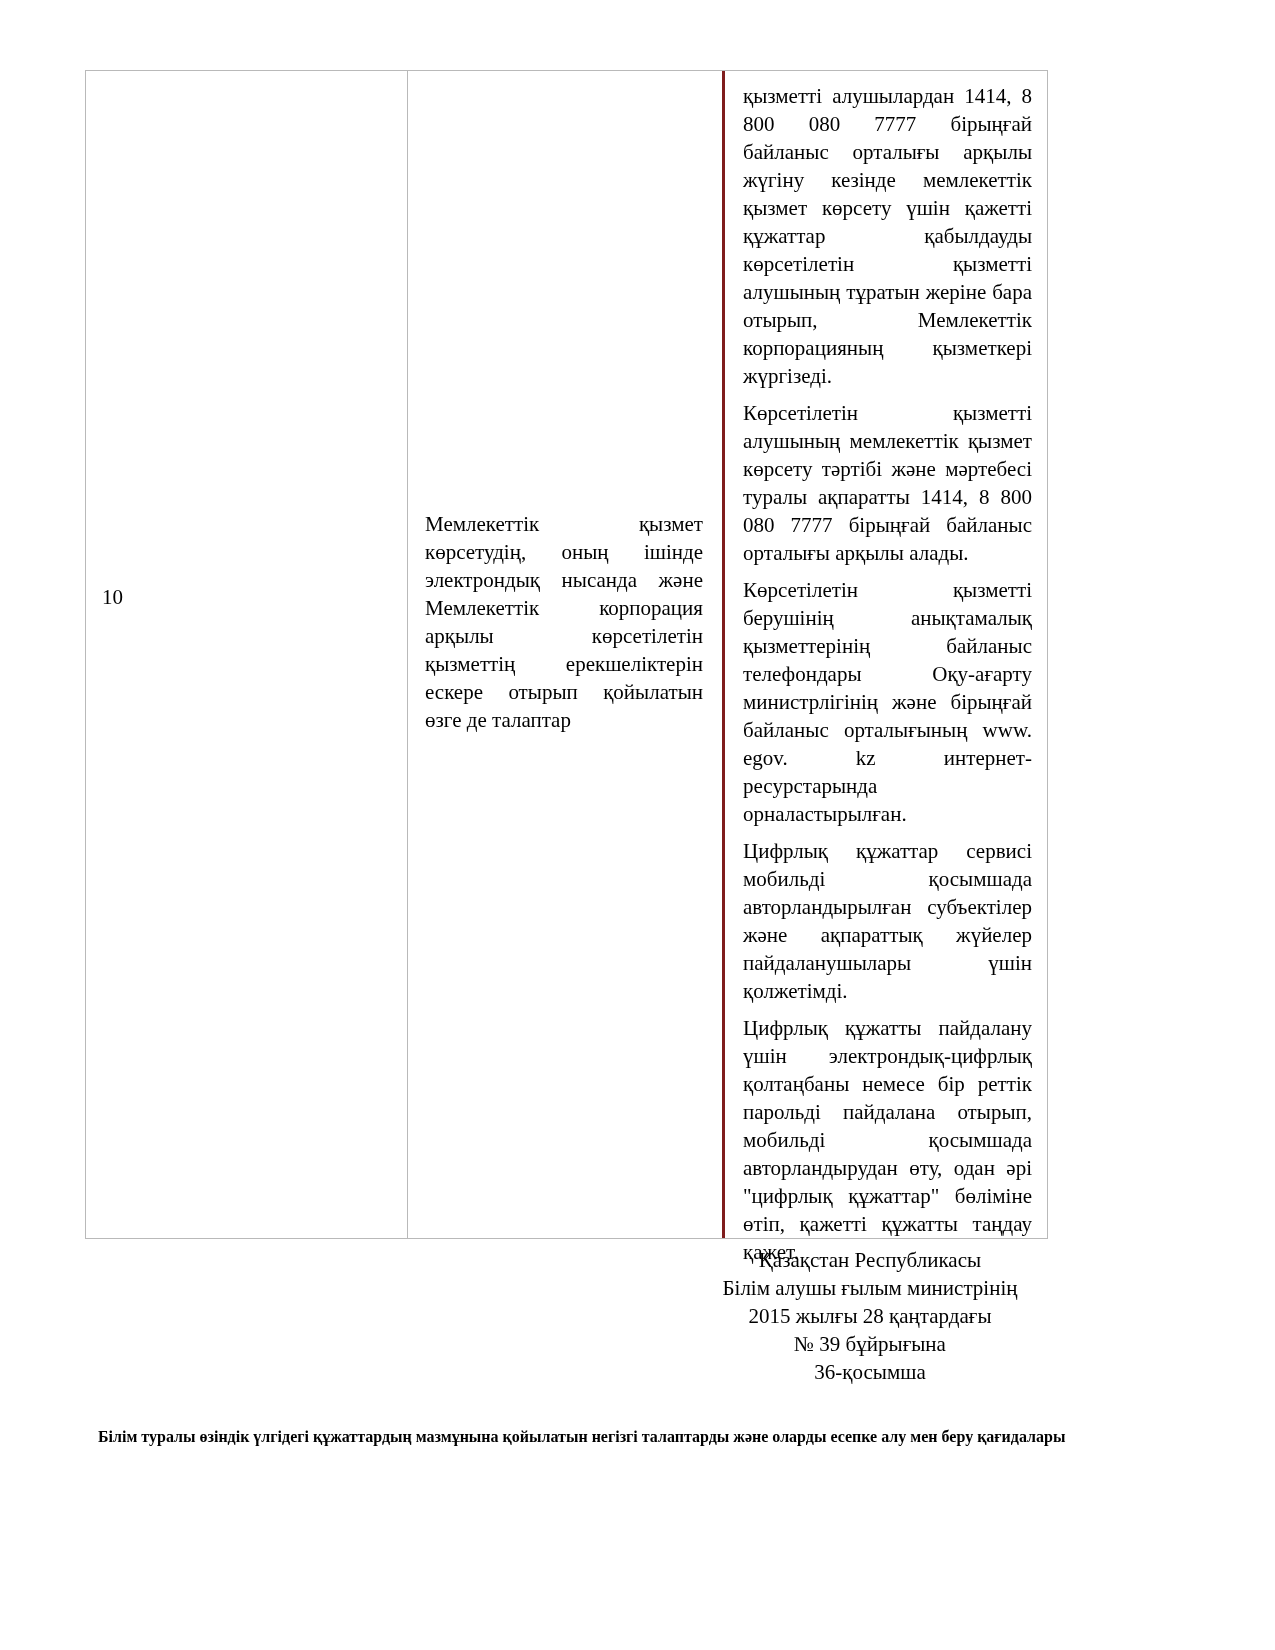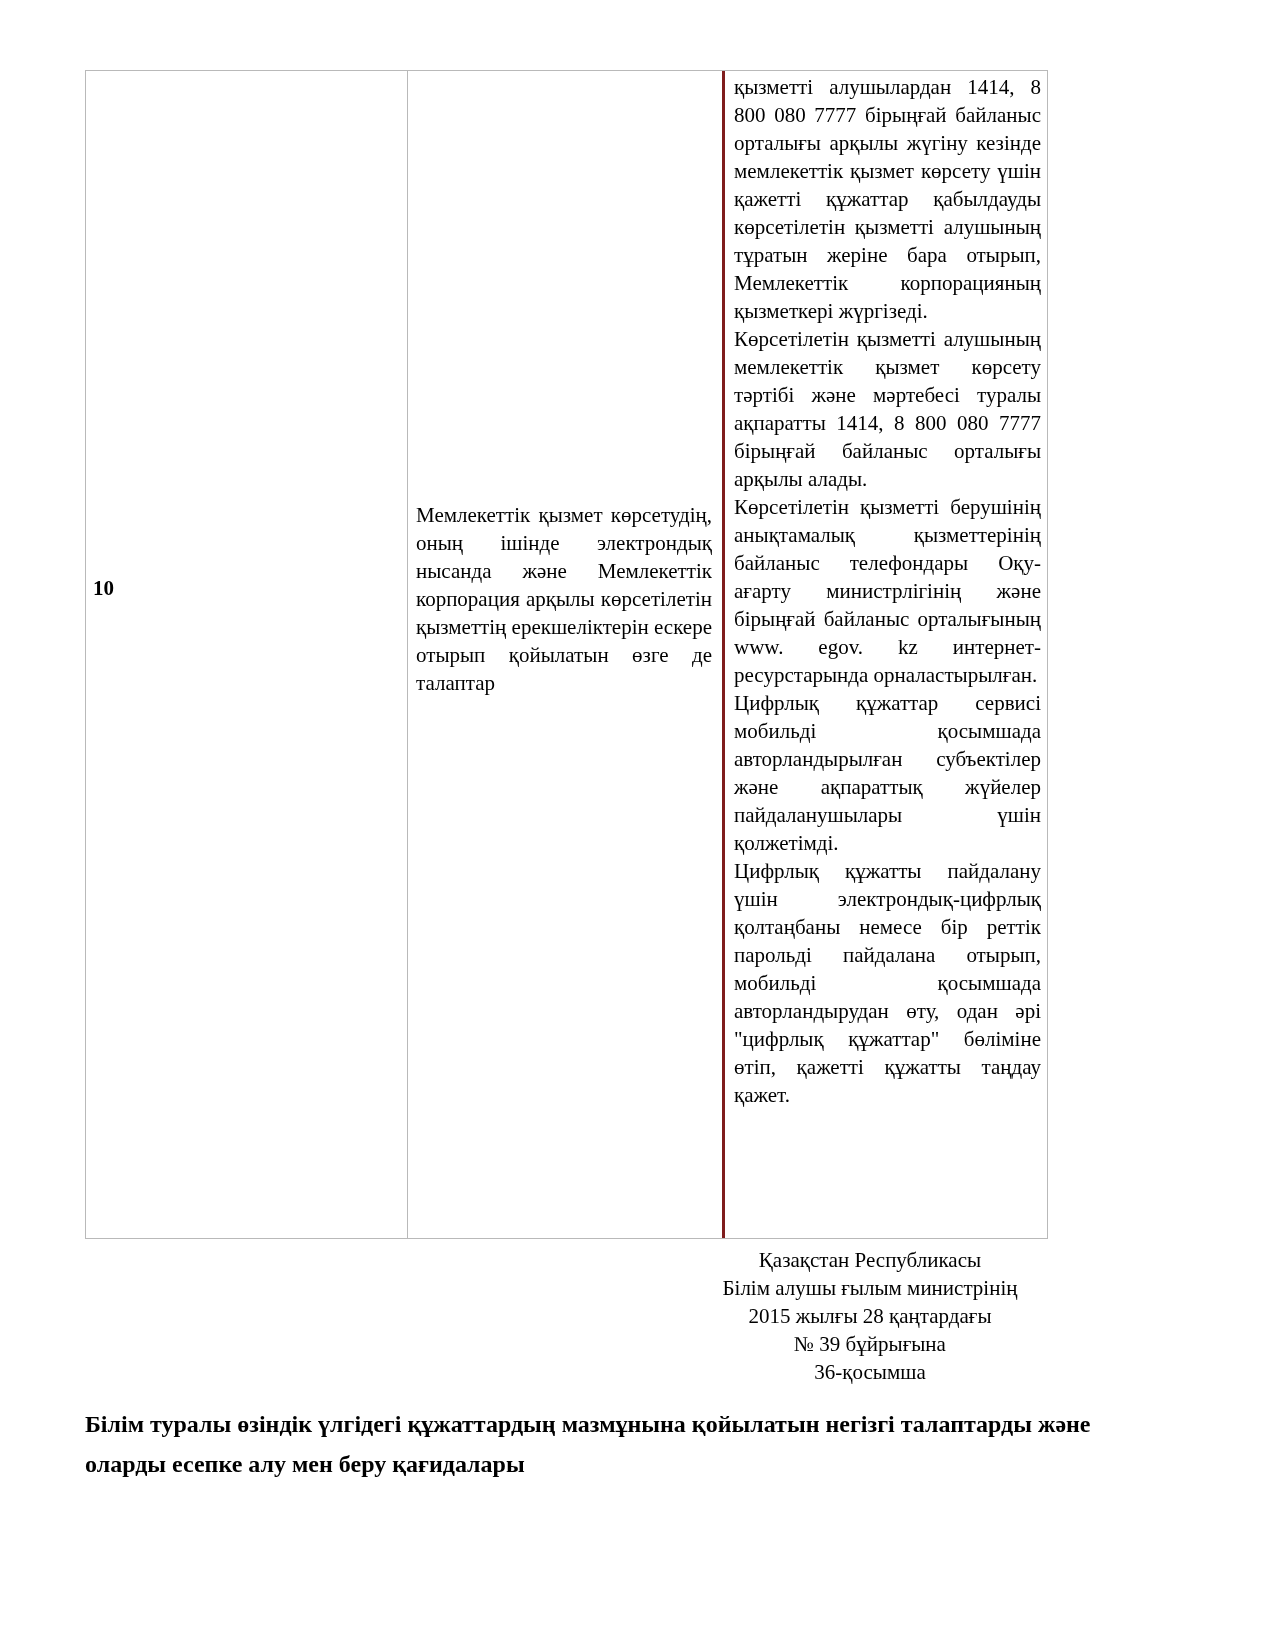--- a/index.html
+++ b/index.html
@@ -29,51 +29,50 @@
   }
   .cell {
     box-sizing: border-box;
     font-size: 21px;
     line-height: 28px;
   }
   .c1 {
     width: 322px;
     border-right: 1px solid #b9b9b9;
     padding: 503px 6px 0 7px;
-    font-weight: bold;
   }
   .c2 {
     width: 317px;
     border-right: 3px solid #7f1d1d;
     padding: 430px 10px 0 8px;
   }
   .c3 {
     flex: 1;
     padding: 2px 6px 0 9px;
   }
-  .cell p { margin: 0; }
+  .cell p { margin: 9px; }
   .c2 p, .c3 p { text-align: justify; }
   
   .appendix {
     position: absolute;
     left: 690px;
     top: 1246px;
     width: 360px;
     font-size: 21px;
     line-height: 28px;
     text-align: center;
   }
   
   .heading {
     position: absolute;
     left: 85px;
     top: 1404px;
     width: 1045px;
-    margin: 0;
-    font-size: 24px;
+    margin: 13px;
+    font-size: 16px;
     line-height: 40px;
     font-weight: bold;
     text-align: left;
   }
 </style>
 </head>
 <body>
 
 <div class="page">
 

